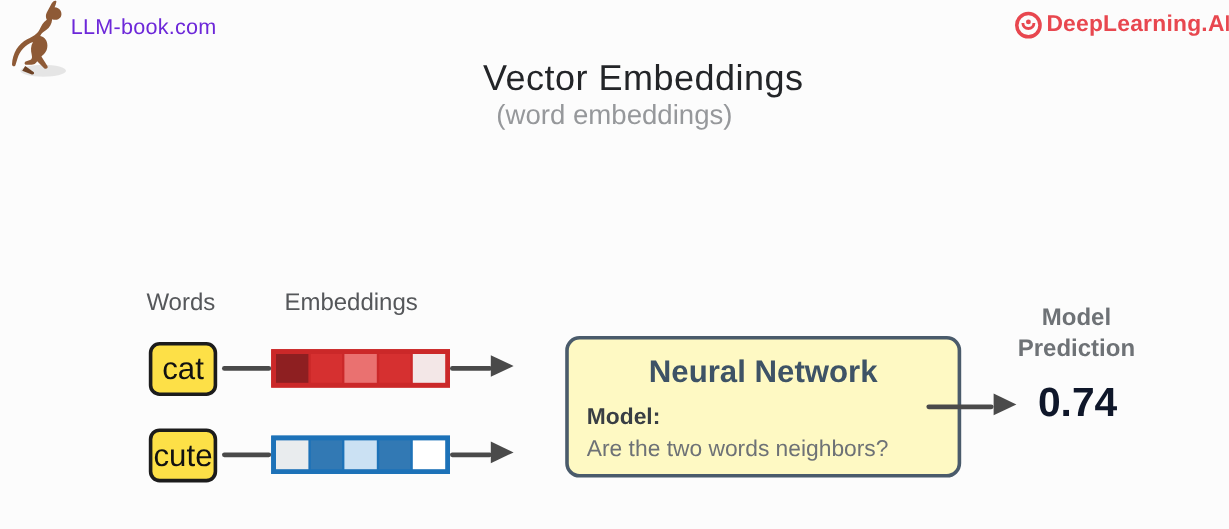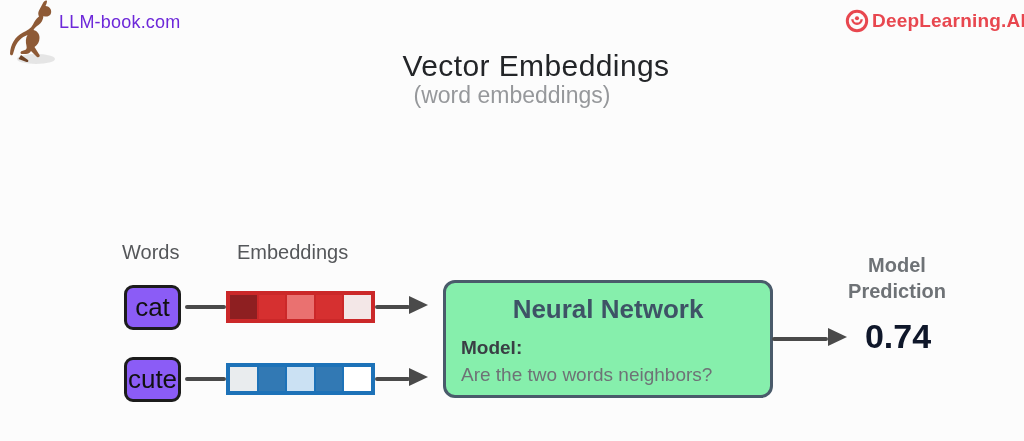--- a/index.html
+++ b/index.html
@@ -23,21 +23,21 @@
   .title-sub  { left:0; width:1024px; top:82px; text-align:center;
                 font-size:23px; font-weight:400; color:#96989B; }
 
   
   .col-label { top:241px; font-size:20px; font-weight:400; }
   .col-label.words { left:122px; }
   .col-label.embeds { left:237px; }
 
   
   .word-box { width:57px; height:45px; border:3px solid #1C1C1C; border-radius:9px;
-              background:#8b5cf6; display:flex; align-items:center; justify-content:center;
+              background:#fde047; display:flex; align-items:center; justify-content:center;
               font-size:26px; color:#111; }
   .word-box.cat  { left:124px; top:285px; }
   .word-box.cute { left:124px; top:357px; }
 
   
   .line { height:4px; border-radius:2px; }
   .arrow-head { width:0; height:0; border-top:9px solid transparent; border-bottom:9px solid transparent;
                 border-left:19px solid #4A4A4A; }
 
   
@@ -105,21 +105,21 @@
 <div class="abs bar cute" style="background: rgb(29, 114, 184); border-color: rgb(29, 114, 184);">
     <div class="cell" style="background: rgb(233, 236, 238);"></div>
     <div class="cell" style="background: rgb(50, 121, 180);"></div>
     <div class="cell" style="background: rgb(203, 225, 243);"></div>
     <div class="cell" style="background: rgb(50, 121, 180);"></div>
     <div class="cell" style="background: rgb(255, 255, 255);"></div>
   </div>
 <div class="abs line" style="left: 375px; top: 377px; width: 35px; background: rgb(74, 74, 74);"></div>
 <div class="abs arrow-head" style="left: 409px; top: 368px; border-left-color: rgb(74, 74, 74);"></div>
 
-<div class="abs nn-box" style="background: #86efac; border-color: rgb(74, 91, 107);">
+<div class="abs nn-box" style="background: #fef9c3; border-color: rgb(74, 91, 107); margin-left: 28px;">
   <div class="nn-title" style="color: rgb(62, 83, 102);">Neural Network</div>
   <div class="nn-task-label">Model:</div>
   <div class="nn-task-q">Are the two words neighbors?</div>
 </div>
 
 <div class="abs line" style="left: 772px; top: 337px; width: 56px; background: rgb(74, 74, 74);"></div>
 <div class="abs arrow-head" style="left: 828px; top: 328px; border-left-color: rgb(74, 74, 74);"></div>
 <div class="abs pred-label">Model Prediction</div>
 <div class="abs pred-value">0.74</div>
 

